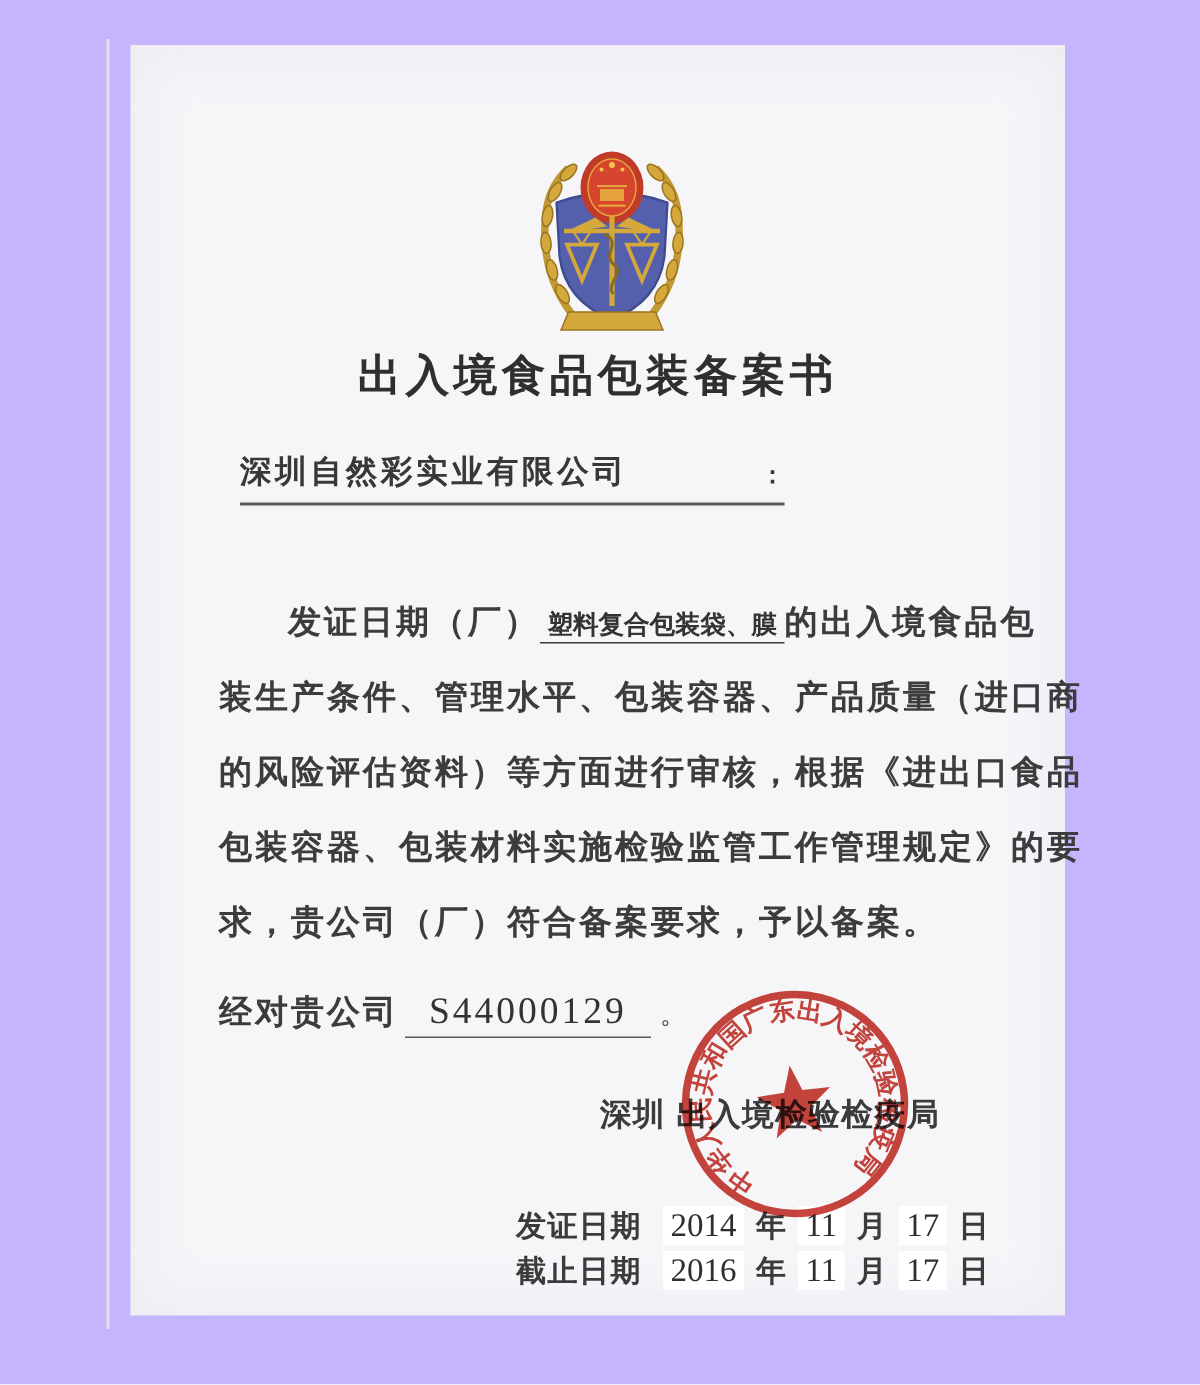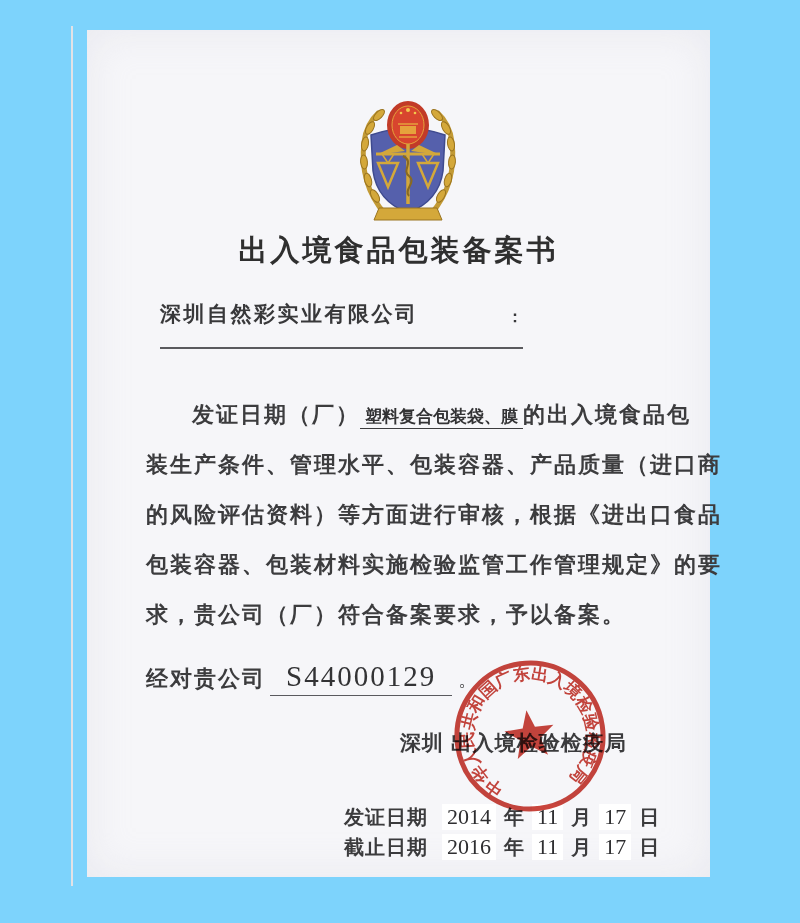--- a/index.html
+++ b/index.html
@@ -1,51 +1,51 @@
 <!DOCTYPE html>
 <html><head>
 <meta charset="utf-8">
 <style>
   * { margin:0; padding:0; box-sizing:border-box; }
   html,body { width:800px; height:923px; background:#ffffff; overflow:hidden;
               font-family:"Liberation Sans", sans-serif; }
-  .stage { position:relative; width:800px; height:923px; background:#7dd3fc; }
+  .stage { position:relative; width:800px; height:923px; background:#c4b5fd; }
 
   .scan-line { position:absolute; left:71px; top:26px; width:2px; height:860px;
                background:#e2e2e6; }
 
   .paper { position:absolute; left:87px; top:30px; width:623px; height:847px;
            background:#f6f6f9;
            box-shadow:inset 0 0 40px rgba(210,210,222,.35); }
 
   .emblem { position:absolute; left:351px; top:92px; width:114px; height:136px; }
 
   .cert-title { position:absolute; left:87px; top:231px; width:623px;
                 text-align:center; font-size:29px; font-weight:bold;
                 letter-spacing:3px; color:#2f2f2f; }
 
   .company-row { position:absolute; left:160px; top:300px; width:363px;
                  display:flex; justify-content:space-between; align-items:flex-end;
-                 border-bottom:2px solid #5a5a5e; padding-bottom:19px; }
+                 border-bottom:2px solid #5a5a5e; padding-bottom:7px; }
   .company-name { font-size:21px; font-weight:bold; letter-spacing:2.5px; color:#38383a; }
   .company-colon { font-size:16px; font-weight:bold; color:#38383a; }
 
   .body-paragraph { position:absolute; left:146px; top:390px; width:534px;
                     font-size:22px; font-weight:600; letter-spacing:2px;
                     color:#3c3c3e; }
   .body-line { height:50px; line-height:50px; white-space:nowrap; }
   .body-line.indented { padding-left:46px; }
   .filled-blank { font-size:17px; font-weight:bold; letter-spacing:0;
                   border-bottom:1.5px solid #3c3c3e; padding:0 5px 2px;
                   color:#333335; }
 
   .code-row { position:absolute; left:146px; top:660px; display:flex;
               align-items:baseline; color:#3c3c3e; }
   .code-label { font-size:22px; font-weight:600; letter-spacing:2px; }
-  .code-value { font-family:"Liberation Serif", serif; font-size:29px;
+  .code-value { font-family:"Liberation Serif", serif; font-size:25px;
                 letter-spacing:2px; border-bottom:1.5px solid #5a5a5e;
                 padding:0 16px 2px; margin-left:4px; color:#333335; }
   .code-period { font-size:18px; margin-left:6px; }
 
   .issuer-line { position:absolute; left:400px; top:729px; font-size:21px;
                  font-weight:600; letter-spacing:1px; color:#3b3b3d;
                  white-space:nowrap; }
 
   .date-row { position:absolute; left:344px; display:flex; align-items:baseline;
               font-size:20px; font-weight:600; color:#3b3b3d; white-space:nowrap; }

